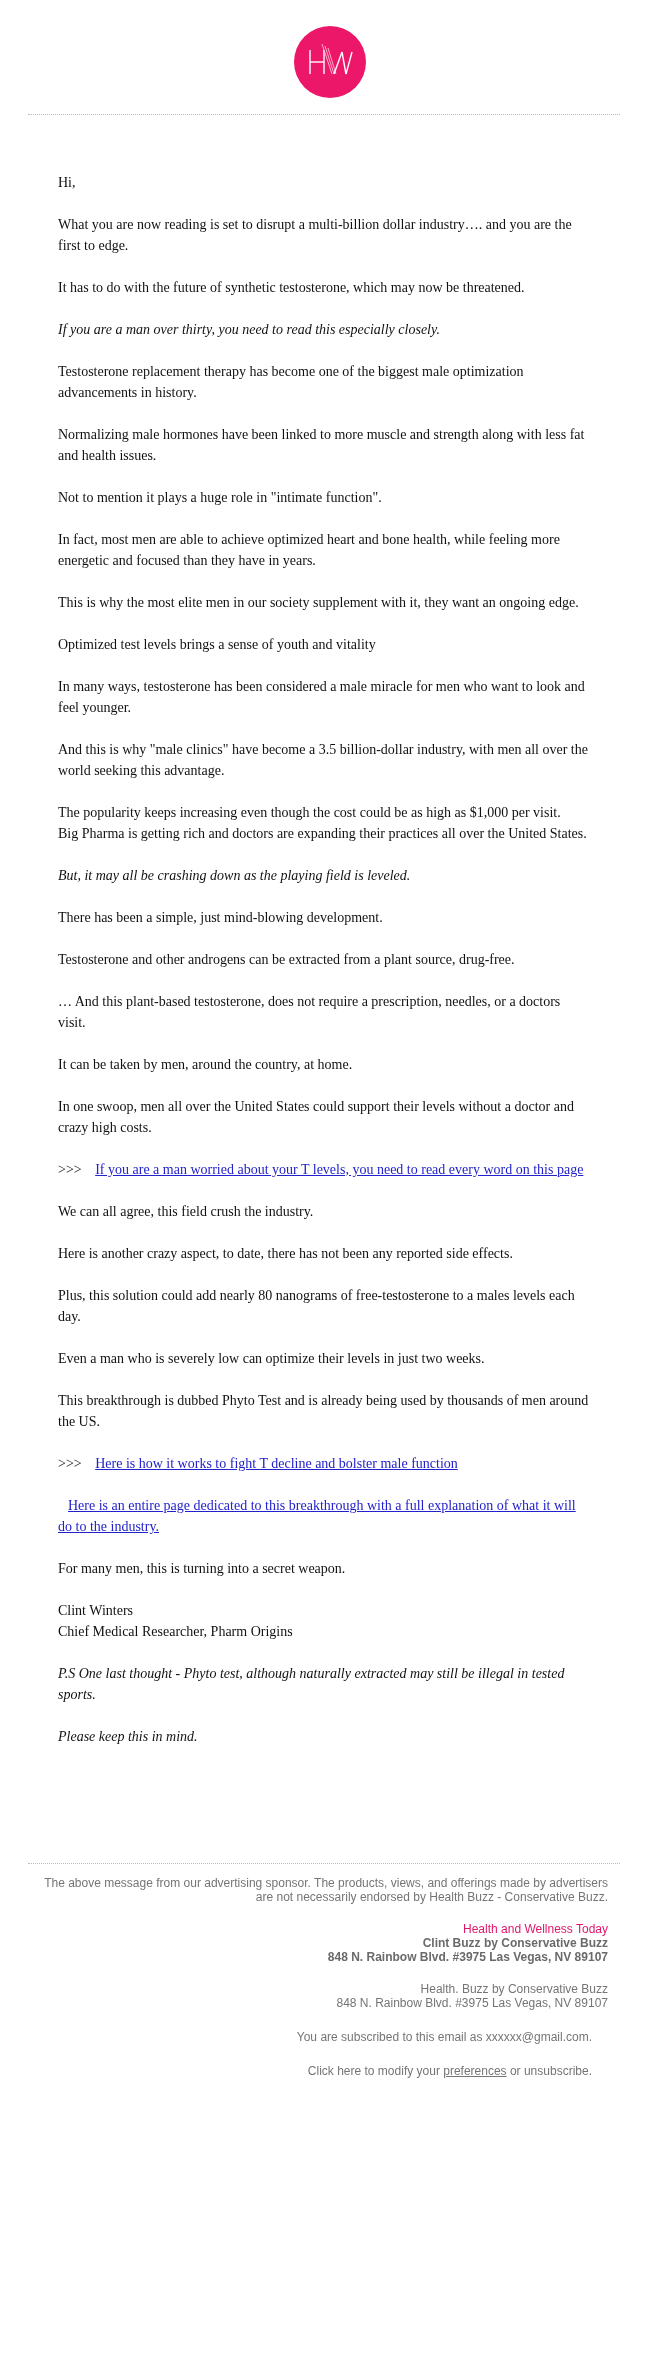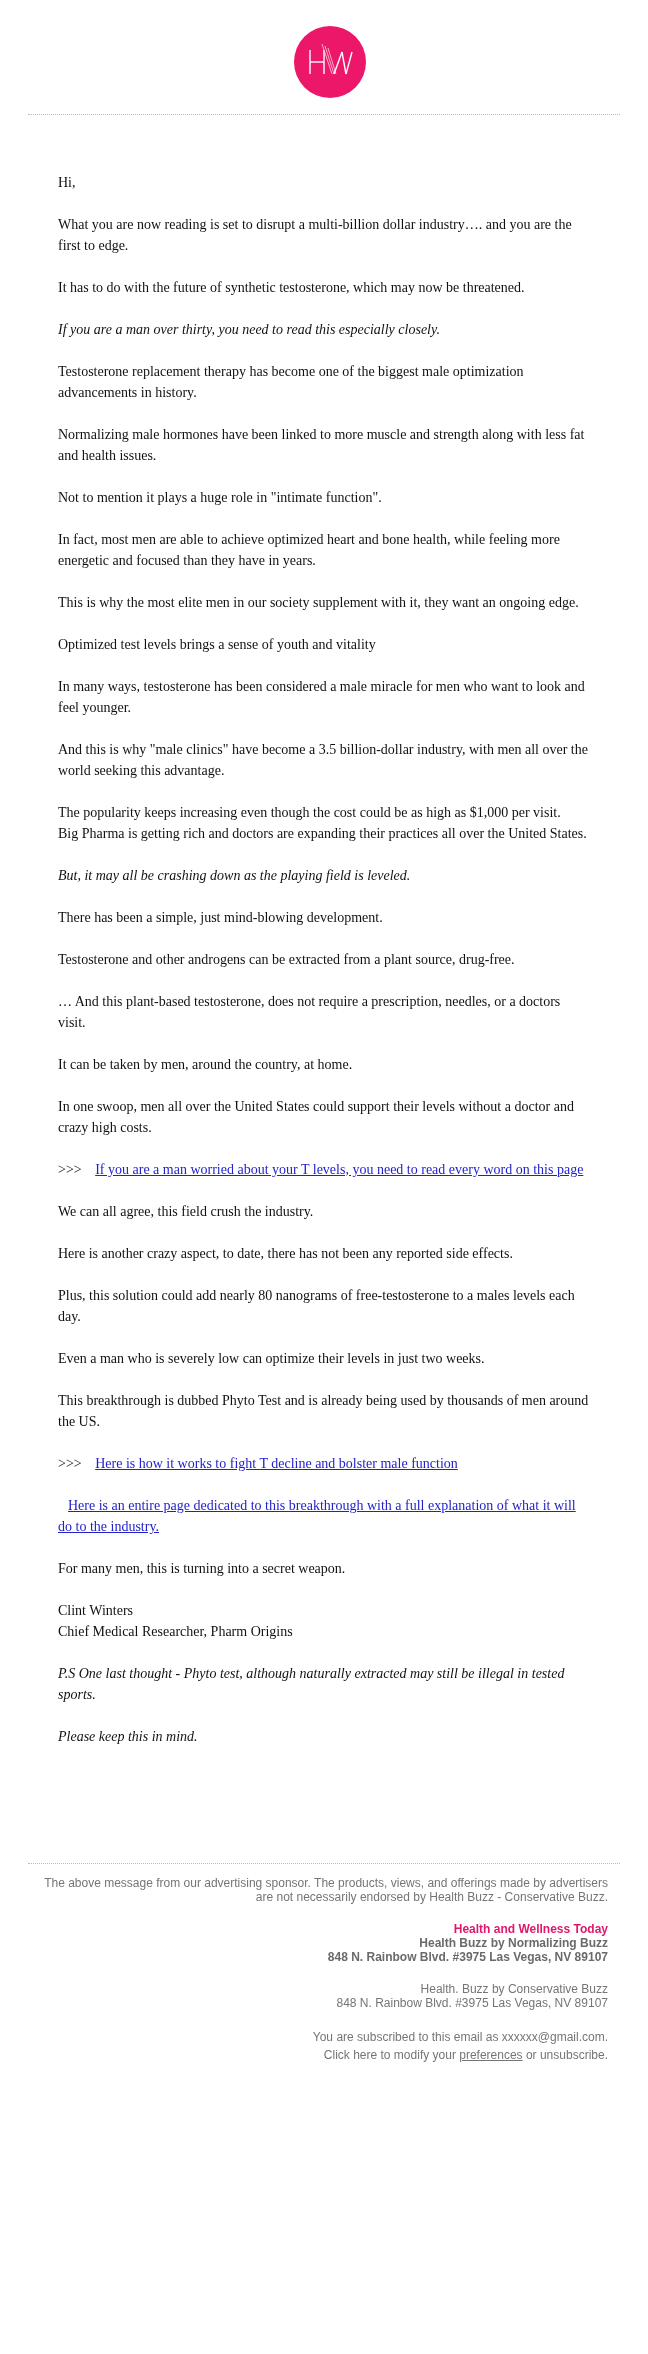--- a/index.html
+++ b/index.html
@@ -57,24 +57,24 @@
     font-family: "Liberation Sans", "DejaVu Sans", sans-serif;
     font-size: 12px;
     line-height: 14px;
     color: #757575;
     text-align: center;
     padding: 12px 40px 0 40px;
   }
   .footer p { margin: 0 0 18px 0; text-align: right; }
   .footer .brand {
     color: #e0176a;
-    font-weight: bold;
+    font-weight: normal;
   }
   .footer .bold { font-weight: bold; color: #6a6a6a; }
-  .footer .links p { margin: 0; line-height: 18px; }
+  .footer .links p { margin: 16px; line-height: 18px; }
   .footer a { color: #757575; text-decoration: underline; }
 </style>
 </head>
 <body>
 
 <div class="header">
   <div class="logo">
     <svg width="48" height="40" viewBox="0 0 48 40">
       <line x1="4" y1="8" x2="4" y2="32" stroke="#fff" stroke-width="1.4"></line>
       <line x1="4" y1="20" x2="18" y2="20" stroke="#fff" stroke-width="1.4"></line>
@@ -137,21 +137,21 @@
 </div>
 
 <div class="spacer-bottom"></div>
 
 <hr class="divider">
 
 <div class="footer">
   <p>The above message from our advertising sponsor. The products, views, and offerings made by advertisers are not necessarily endorsed by Health Buzz - Conservative Buzz.</p>
   <p>
     <span class="brand">Health and Wellness Today</span><br>
-    <span class="bold">Health Buzz by Normalizing Buzz</span><br>
+    <span class="bold">Clint Buzz by Conservative Buzz</span><br>
     <span class="bold">848 N. Rainbow Blvd. #3975 Las Vegas, NV 89107</span>
   </p>
   <p>
     <span>Health. Buzz by Conservative Buzz</span><br>
     <span>848 N. Rainbow Blvd. #3975 Las Vegas, NV 89107</span>
   </p>
   <div class="links">
     <p>You are subscribed to this email as xxxxxx@gmail.com.</p>
     <p>
       <span>Click here to modify your </span><a href="#">preferences</a><span> or unsubscribe.</span>

